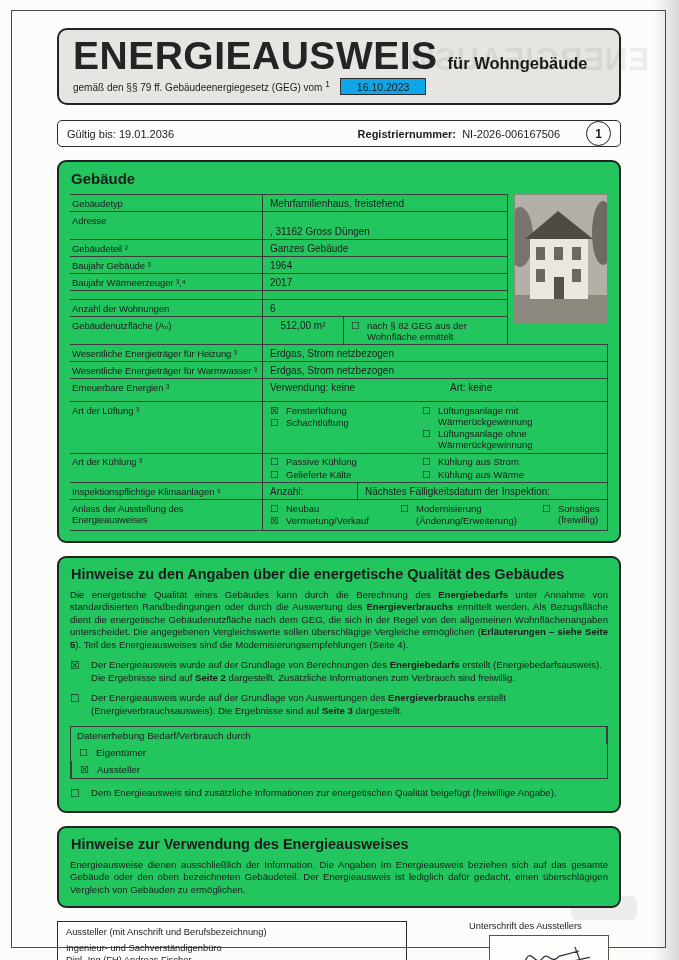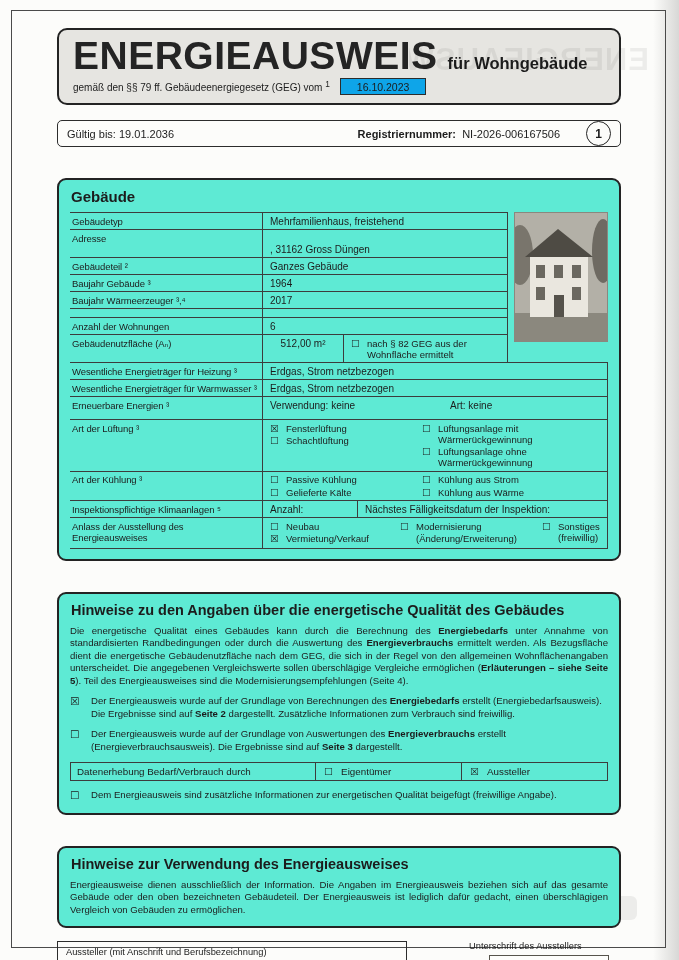--- a/index.html
+++ b/index.html
@@ -31,21 +31,21 @@
   .law-date-box { background:#0ea5e9; border:1px solid #2c2c2c; padding:1.5px 16px; font-size:10.5px; }
 
   
   .meta-strip { margin-top:15px; border:1.3px solid #2c2c2c; border-radius:5px; padding:0 9px; display:flex; align-items:center; font-size:11px; }
   .meta-left { flex:1; }
   .meta-reg { margin-right:26px; }
   .meta-reg b { font-weight:bold; }
   .page-circle { width:23px; height:23px; border:1.6px solid #232323; border-radius:50%; display:flex; align-items:center; justify-content:center; font-size:12px; font-weight:bold; flex:none; }
 
   
-  .section { margin-top:31px; border:2px solid #232323; border-radius:9px; padding:6px 11px 10px; background:#5eead4; }
+  .section { margin-top:13px; border:2px solid #232323; border-radius:9px; padding:6px 11px 10px; background:#22c55e; }
   .section-title { font-size:15px; font-weight:bold; margin:2px 0 7px 1px; }
 
   
   .bld-top { display:flex; align-items:flex-start; }
   .bld-left { flex:1; }
   .photo { width:92px; height:128px; margin-left:6px; border:1px solid #8a887f; flex:none; }
   .photo svg { display:block; width:100%; height:100%; }
 
   .trow { display:flex; align-items:stretch; border-bottom:1px solid #3c3c3c; font-size:10px; }
   .bld-left .trow:first-child { border-top:1px solid #3c3c3c; }
@@ -69,21 +69,21 @@
   .opt { display:flex; gap:5px; align-items:baseline; font-size:9.5px; }
   .opt .bx { width:11px; flex:none; font-size:9.5px; }
   .opt-sub { padding-left:16px; font-size:9.5px; }
 
   
   .q-title { font-size:14.5px; font-weight:bold; margin:2px 0 7px 1px; }
   .q-text { font-size:9.6px; line-height:1.3; text-align:justify; }
   .q-item { display:flex; gap:9px; margin-top:8px; font-size:9.6px; line-height:1.3; }
   .q-item .bx { width:12px; flex:none; font-size:10.5px; }
   .q-item .q-body { flex:1; }
-  .dc-row { display:flex; margin-top:9px; border:1px solid #3c3c3c; font-size:9.8px; }
+  .dc-row { display:flex; margin-top:9px; border:1px solid #3c3c3c; font-size:9.8px;flex-direction:column; }
   .dc-label { flex:1.8; padding:3px 6px; border-right:1px solid #3c3c3c; }
   .dc-opt { flex:1; padding:3px 8px; display:flex; gap:6px; align-items:baseline; }
   .dc-opt + .dc-opt { border-left:1px solid #3c3c3c; }
   .dc-opt .bx { width:11px; flex:none; }
 
   
   .footer-row { display:flex; margin-top:13px; align-items:flex-start; }
   .issuer-box { width:332px; border:1.3px solid #2c2c2c; padding:5px 8px 7px; font-size:9.3px; }
   .issuer-label { margin-bottom:5px; }
   .issuer-line { line-height:1.3; }

